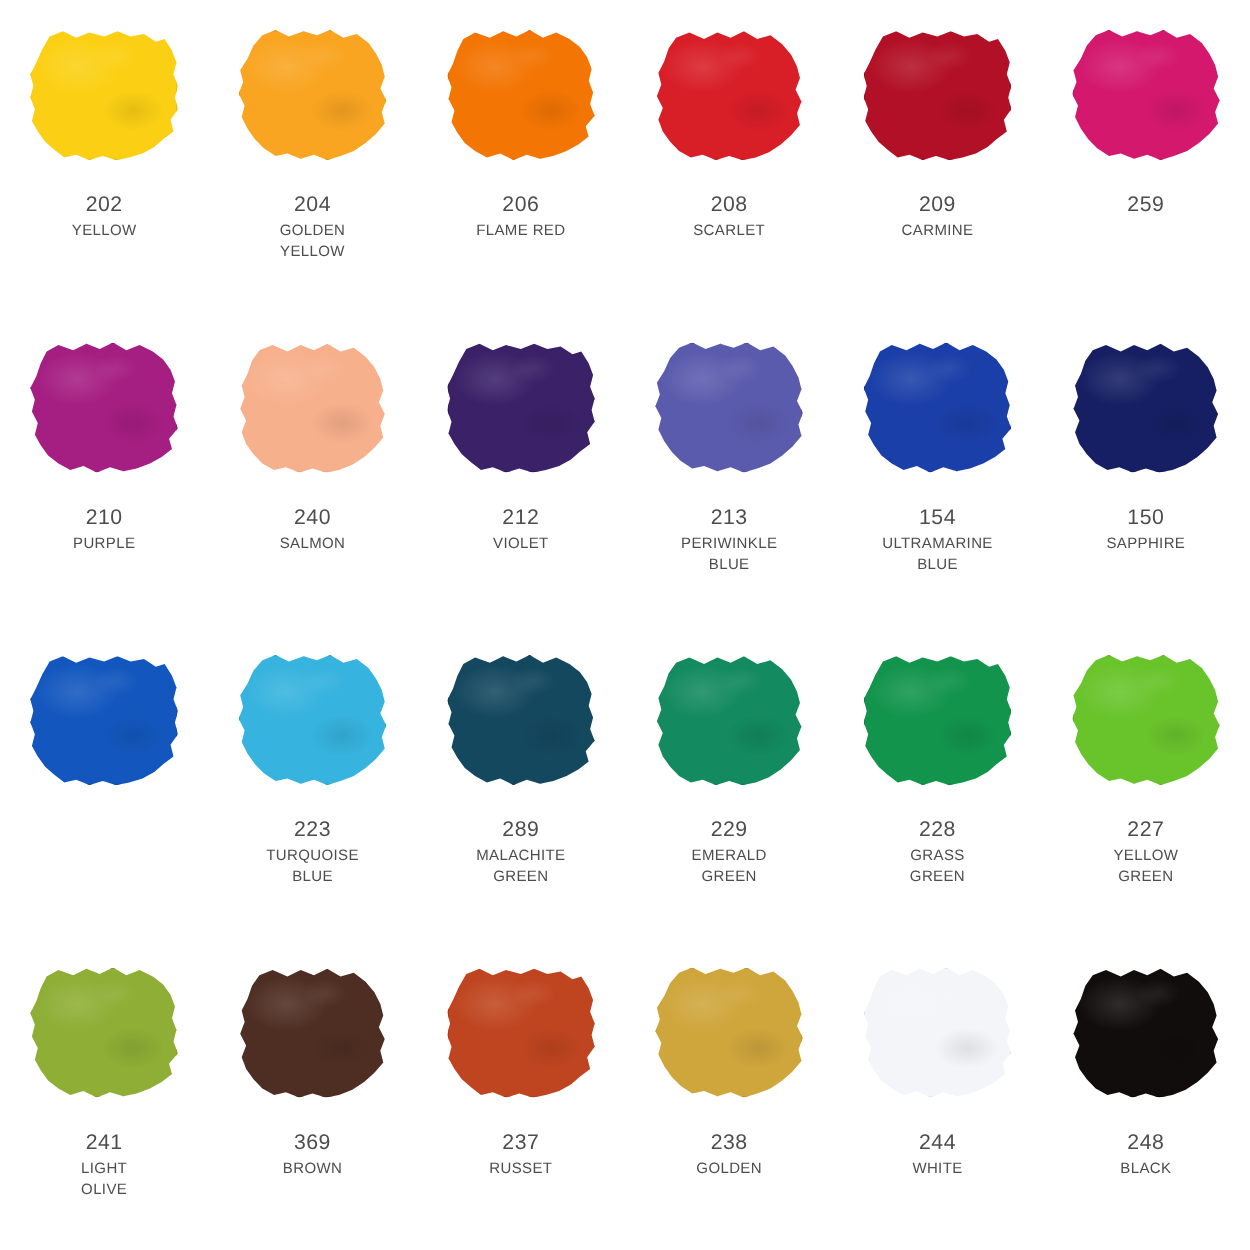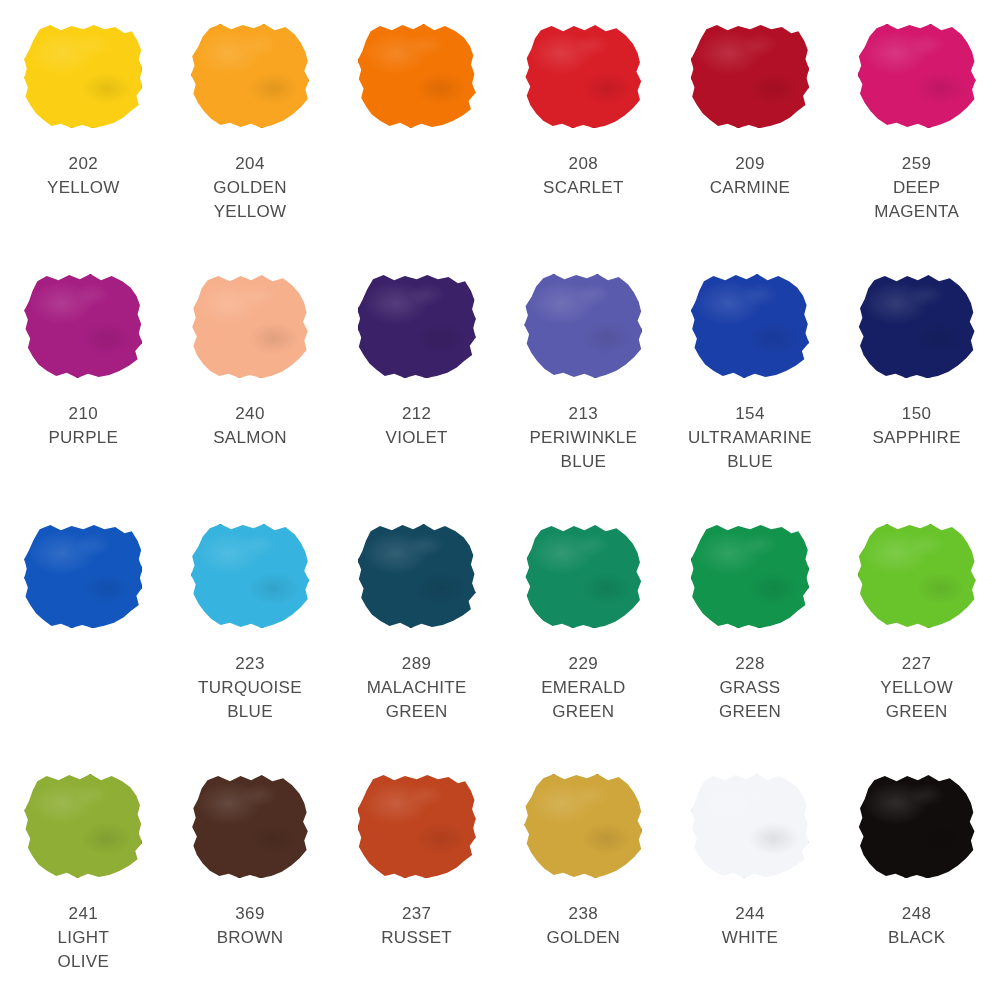--- a/index.html
+++ b/index.html
@@ -78,21 +78,21 @@
   }
 
   .swatch-number {
     font-size: 17px;
     letter-spacing: 0.4px;
     color: #4d4d4d;
     display: block;
   }
 
   .swatch-name {
-    font-size: 17px;
+    font-size: 12px;
     letter-spacing: 0.3px;
     color: #4d4d4d;
     display: block;
     white-space: pre-line;
   }
 </style>
 </head>
 <body style="background: rgb(255, 255, 255); color: rgb(77, 77, 77);">
 
 <div id="swatch-grid">
@@ -112,20 +112,24 @@
       <div class="swatch-labels">
         <span class="swatch-number">204</span>
         <span class="swatch-name">GOLDEN
 YELLOW</span>
       </div>
     </div>
     <div class="swatch-cell">
       <div class="blob-wrap">
         <div class="blob" style="background: rgb(243, 117, 4); clip-path: polygon(11% 7%, 19% 2%, 29% 6%, 38% 1%, 47% 5%, 56% 0%, 65% 6%, 74% 2%, 83% 7%, 90% 13%, 95% 21%, 98% 30%, 96% 39%, 99% 48%, 97% 57%, 100% 66%, 94% 74%, 96% 82%, 89% 88%, 81% 93%, 72% 97%, 63% 99%, 54% 96%, 45% 100%, 36% 95%, 27% 98%, 19% 93%, 12% 87%, 7% 79%, 3% 71%, 5% 62%, 1% 53%, 3% 44%, 0% 35%, 4% 26%, 7% 16%); box-shadow: rgb(222, 104, 3) 0px 0px 0px 1px inset;"></div>
       </div>
+      <div class="swatch-labels">
+        <span class="swatch-number">206</span>
+        <span class="swatch-name">FLAME RED</span>
+      </div>
     </div>
     <div class="swatch-cell">
       <div class="blob-wrap">
         <div class="blob" style="background: rgb(216, 30, 39); clip-path: polygon(14% 6%, 23% 2%, 33% 7%, 42% 2%, 51% 6%, 60% 1%, 69% 7%, 78% 4%, 86% 11%, 92% 19%, 96% 28%, 98% 37%, 95% 46%, 99% 55%, 96% 64%, 98% 73%, 92% 81%, 85% 88%, 77% 94%, 68% 98%, 59% 100%, 50% 97%, 41% 100%, 32% 96%, 24% 98%, 16% 93%, 10% 86%, 5% 78%, 2% 69%, 5% 60%, 1% 51%, 4% 42%, 2% 33%, 6% 24%, 9% 14%); box-shadow: rgb(194, 20, 31) 0px 0px 0px 1px inset;"></div>
       </div>
       <div class="swatch-labels">
         <span class="swatch-number">208</span>
         <span class="swatch-name">SCARLET</span>
       </div>
     </div>
@@ -137,22 +141,20 @@
         <span class="swatch-number">209</span>
         <span class="swatch-name">CARMINE</span>
       </div>
     </div>
     <div class="swatch-cell">
       <div class="blob-wrap">
         <div class="blob" style="background: rgb(211, 24, 110); clip-path: polygon(16% 4%, 25% 0%, 34% 5%, 44% 1%, 53% 4%, 62% 0%, 71% 6%, 80% 3%, 88% 10%, 93% 18%, 97% 27%, 99% 36%, 96% 45%, 100% 54%, 97% 63%, 99% 72%, 93% 80%, 86% 87%, 78% 93%, 69% 97%, 60% 100%, 51% 96%, 42% 99%, 33% 95%, 25% 97%, 17% 91%, 11% 84%, 6% 76%, 2% 67%, 4% 58%, 0% 49%, 3% 40%, 1% 31%, 6% 22%, 10% 12%); box-shadow: rgb(188, 15, 96) 0px 0px 0px 1px inset;"></div>
       </div>
       <div class="swatch-labels">
         <span class="swatch-number">259</span>
-        <span class="swatch-name">DEEP
-MAGENTA</span>
       </div>
     </div>
     <div class="swatch-cell">
       <div class="blob-wrap">
         <div class="blob" style="background: rgb(165, 30, 130); clip-path: polygon(11% 7%, 19% 2%, 29% 6%, 38% 1%, 47% 5%, 56% 0%, 65% 6%, 74% 2%, 83% 7%, 90% 13%, 95% 21%, 98% 30%, 96% 39%, 99% 48%, 97% 57%, 100% 66%, 94% 74%, 96% 82%, 89% 88%, 81% 93%, 72% 97%, 63% 99%, 54% 96%, 45% 100%, 36% 95%, 27% 98%, 19% 93%, 12% 87%, 7% 79%, 3% 71%, 5% 62%, 1% 53%, 3% 44%, 0% 35%, 4% 26%, 7% 16%); box-shadow: rgb(145, 21, 115) 0px 0px 0px 1px inset;"></div>
       </div>
       <div class="swatch-labels">
         <span class="swatch-number">210</span>
         <span class="swatch-name">PURPLE</span>
       </div>

